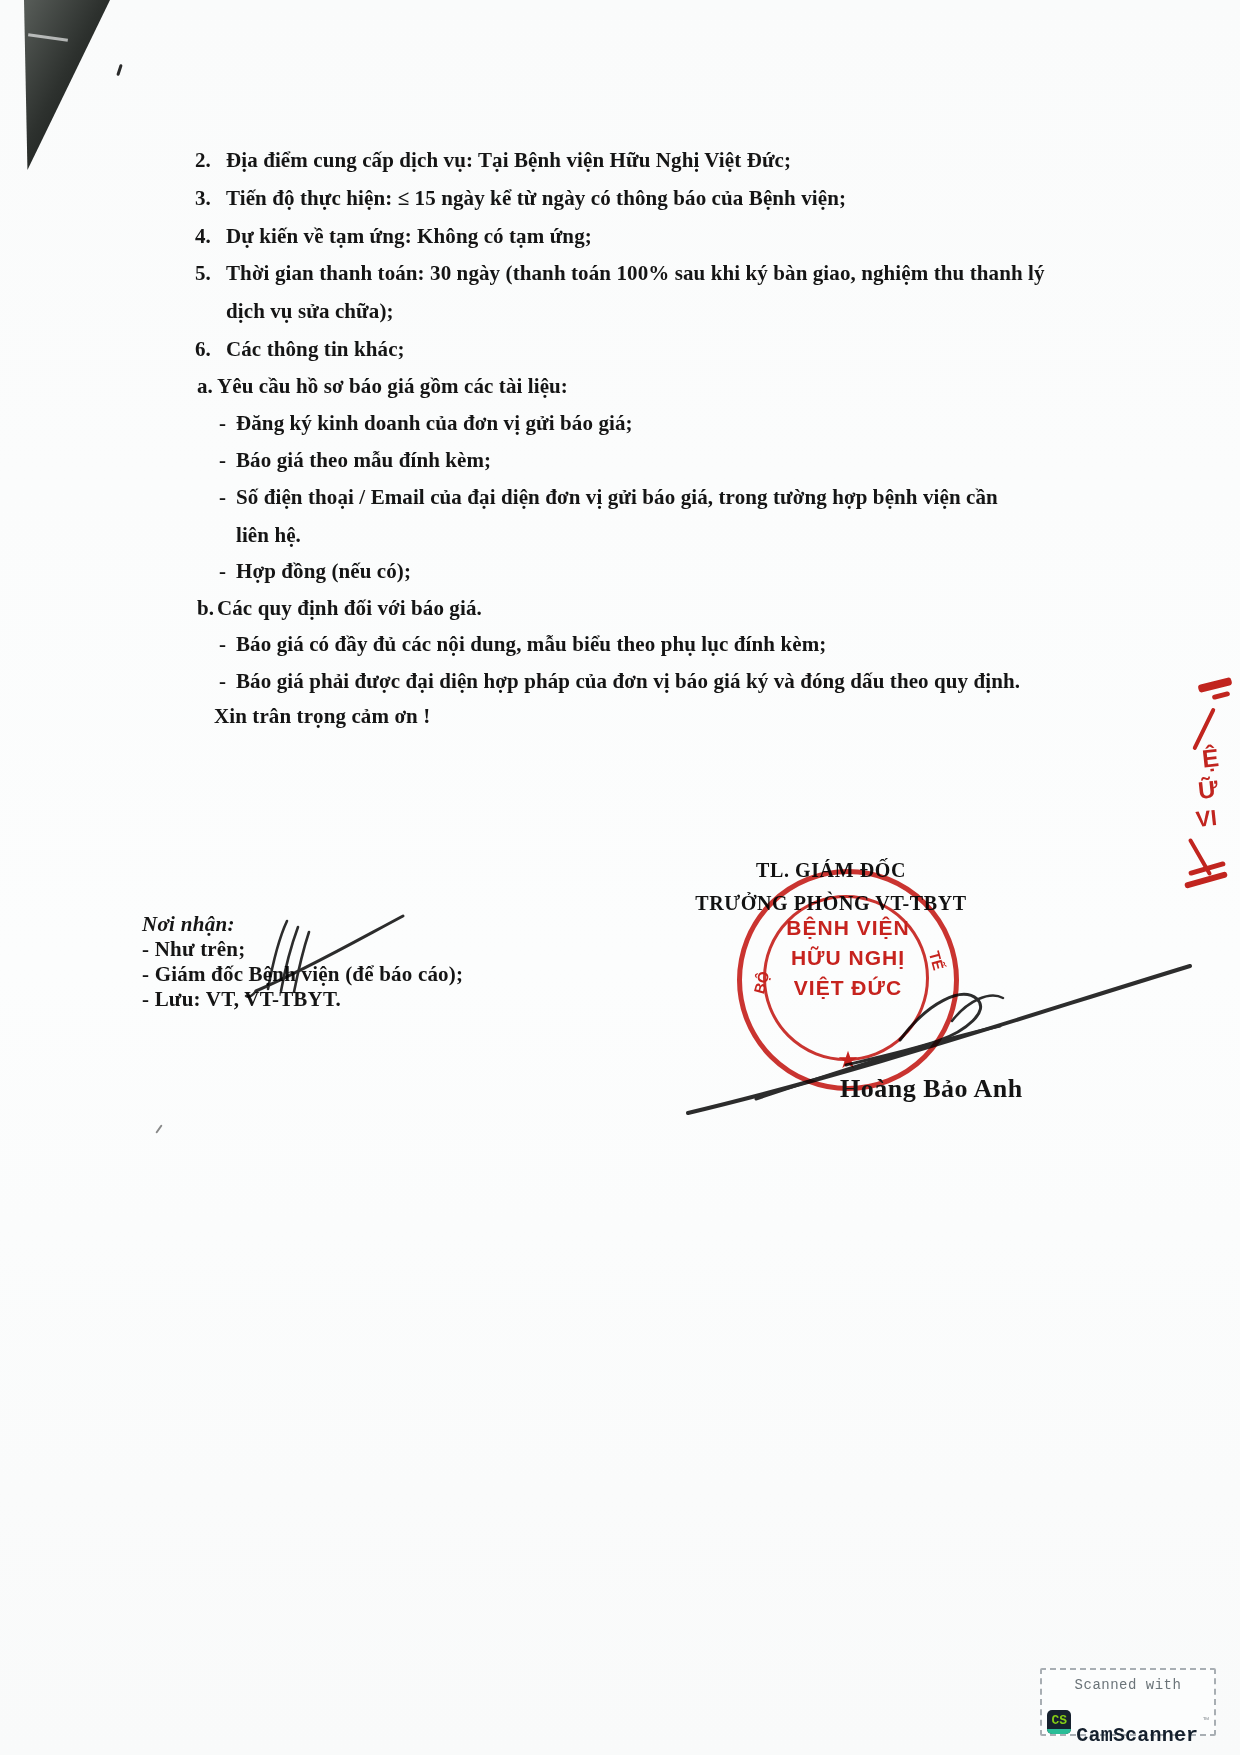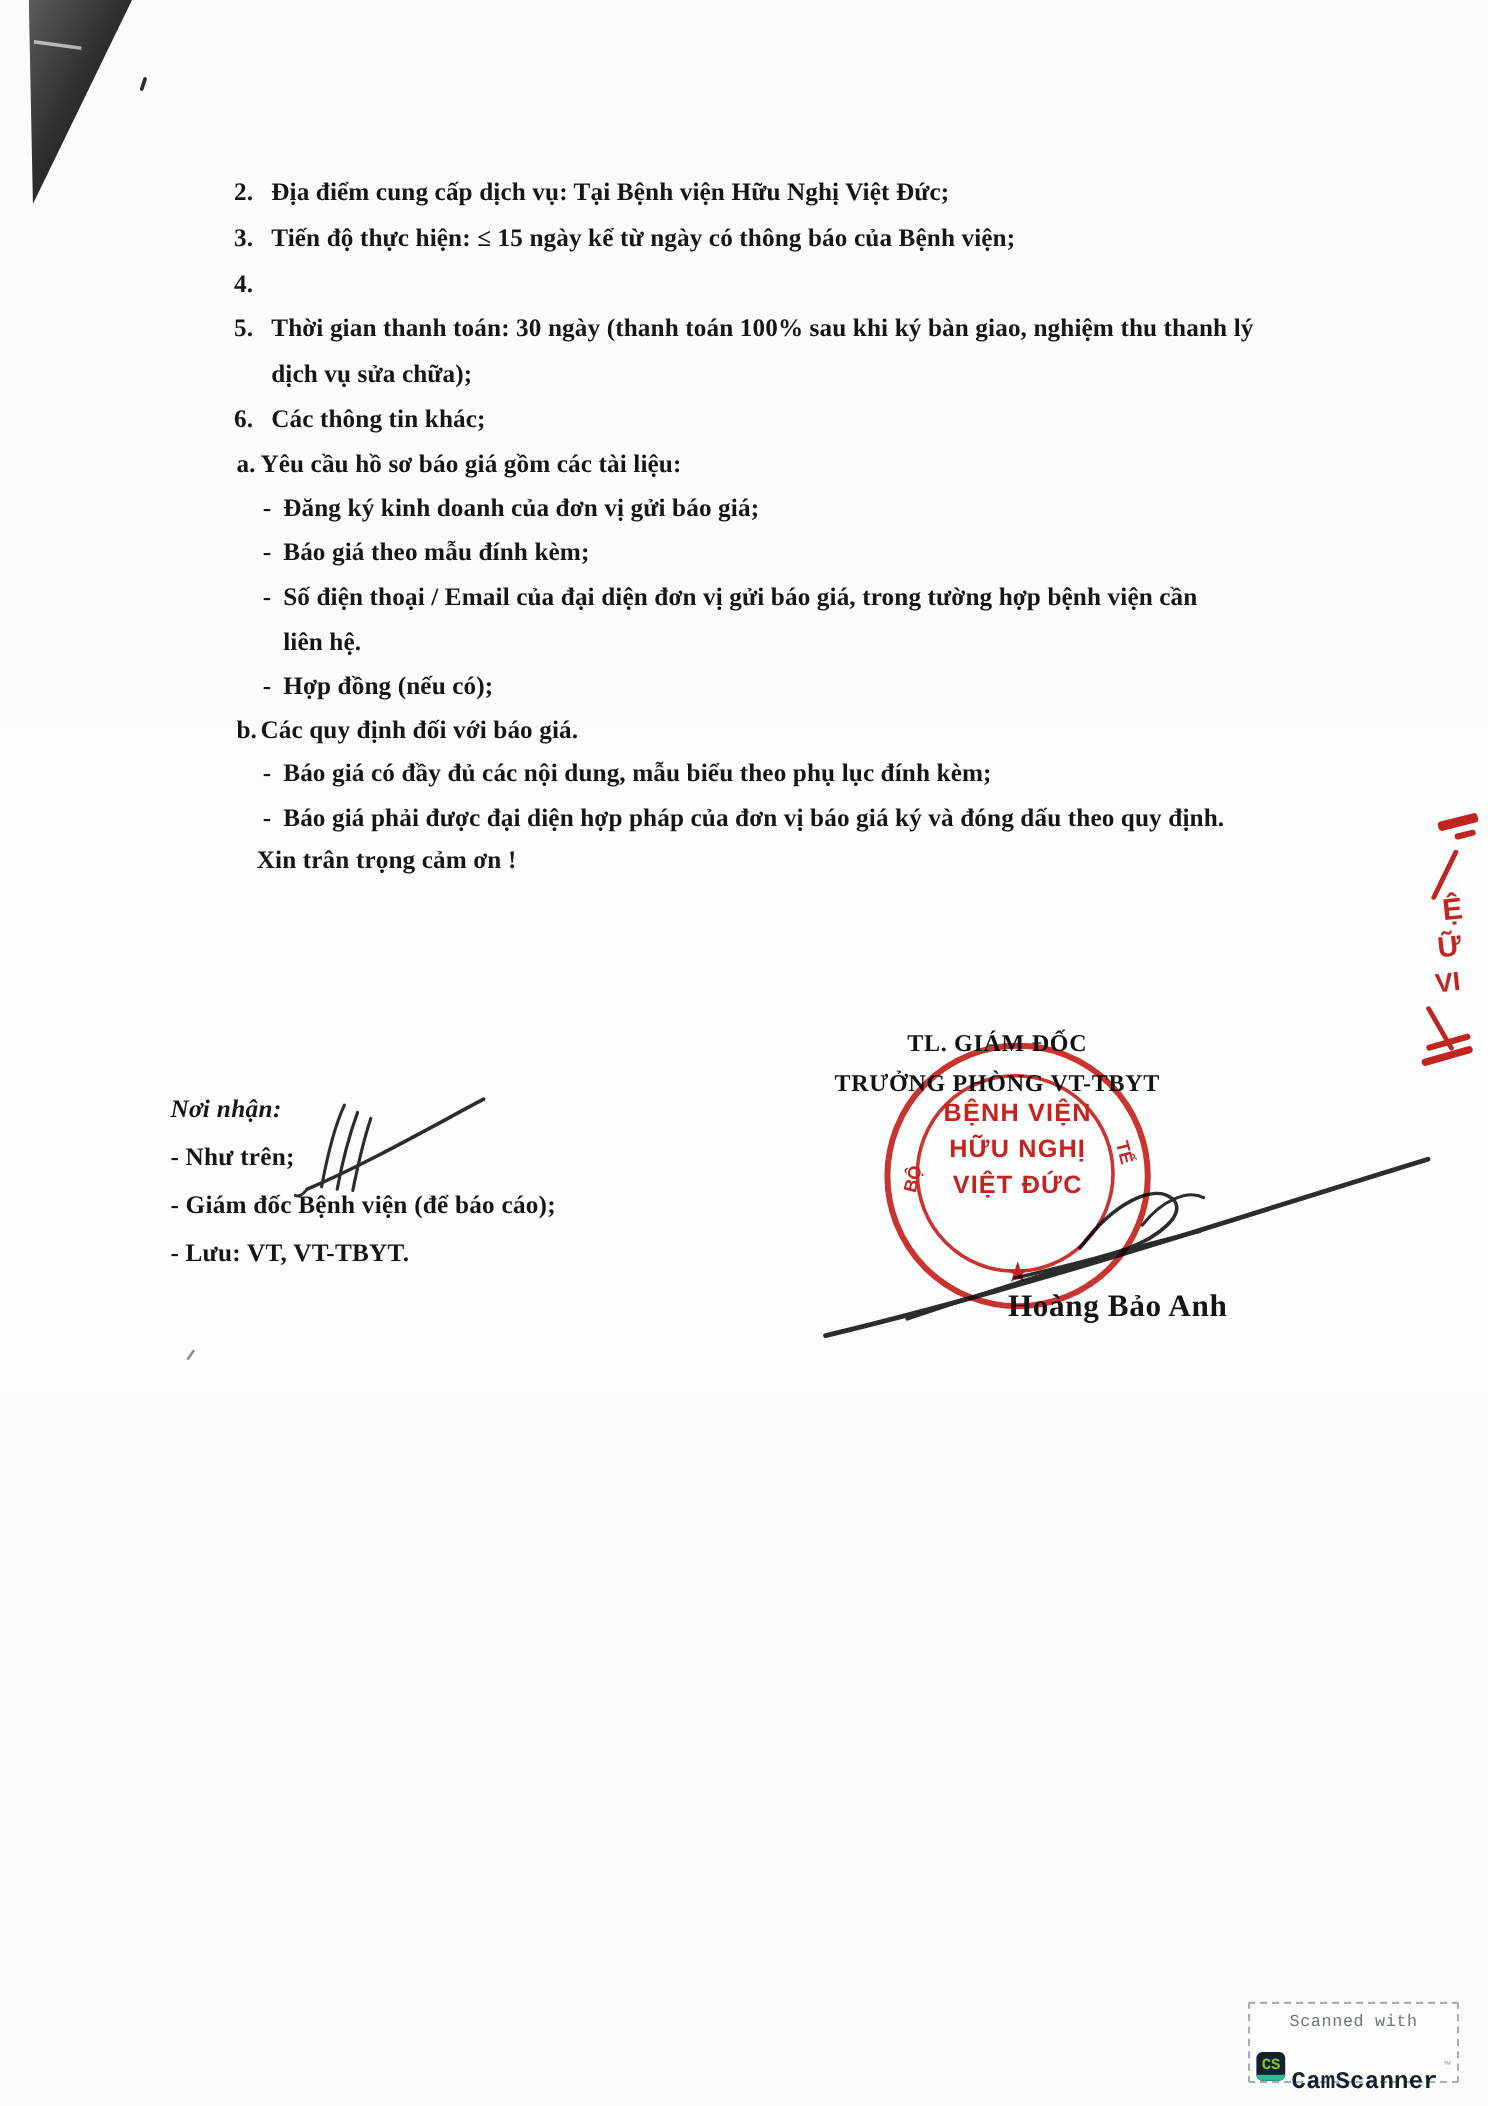--- a/index.html
+++ b/index.html
@@ -44,21 +44,21 @@
     position:absolute;left:606px;top:854px;width:450px;
     text-align:center;font-size:20px;font-weight:bold;line-height:33px;
     letter-spacing:.6px;color:#121212;z-index:2;white-space:pre-line;
   }
   .signer-name{
     position:absolute;left:840px;top:1074px;
     font-size:26px;font-weight:bold;letter-spacing:.5px;color:#141414;z-index:4;
   }
   .recipients{position:absolute;left:142px;top:912px;z-index:2;}
   .recipients .label{font-size:21px;font-weight:bold;font-style:italic;letter-spacing:.3px;}
-  .recipients .line{font-size:21px;font-weight:600;margin-top:15px;letter-spacing:.2px;}
+  .recipients .line{font-size:21px;font-weight:600;letter-spacing:.2px;}
 
   
   .stamp{
     position:absolute;left:737px;top:869px;width:212px;height:212px;
     border:5px solid rgba(201,35,30,.92);border-radius:50%;
     mix-blend-mode:multiply;z-index:3;
   }
   .stamp-inner{
     position:absolute;left:21px;top:21px;width:160px;height:160px;
     border:3px solid rgba(201,35,30,.92);border-radius:50%;
@@ -114,21 +114,21 @@
 
 <div class="page">
 
   <div class="corner-fold"></div>
   <div class="corner-fold-streak"></div>
   <div class="speck" style="left:118px;top:64px;width:3px;height:12px;transform:rotate(18deg);"></div>
   <div class="speck" style="left:158px;top:1124px;width:2px;height:10px;transform:rotate(35deg);opacity:.55;"></div>
 
   <div class="item" style="left:226px;top:141px;"><span class="mk mk-num">2.</span><span>Địa điểm cung cấp dịch vụ: Tại Bệnh viện Hữu Nghị Việt Đức;</span></div>
   <div class="item" style="left:226px;top:179px;"><span class="mk mk-num">3.</span><span>Tiến độ thực hiện: ≤ 15 ngày kể từ ngày có thông báo của Bệnh viện;</span></div>
-  <div class="item" style="left:226px;top:217px;"><span class="mk mk-num">4.</span></div>
+  <div class="item" style="left:226px;top:217px;"><span class="mk mk-num">4.</span><span>Dự kiến về tạm ứng: Không có tạm ứng;</span></div>
   <div class="item" style="left:226px;top:254px;"><span class="mk mk-num">5.</span><span>Thời gian thanh toán: 30 ngày (thanh toán 100% sau khi ký bàn giao, nghiệm thu thanh lý
 dịch vụ sửa chữa);</span></div>
   <div class="item" style="left:226px;top:330px;"><span class="mk mk-num">6.</span><span>Các thông tin khác;</span></div>
   <div class="item" style="left:217px;top:367px;"><span class="mk mk-let">a.</span><span>Yêu cầu hồ sơ báo giá gồm các tài liệu:</span></div>
   <div class="item" style="left:236px;top:404px;"><span class="mk mk-dash">-</span><span>Đăng ký kinh doanh của đơn vị gửi báo giá;</span></div>
   <div class="item" style="left:236px;top:441px;"><span class="mk mk-dash">-</span><span>Báo giá theo mẫu đính kèm;</span></div>
   <div class="item" style="left:236px;top:478px;"><span class="mk mk-dash">-</span><span>Số điện thoại / Email của đại diện đơn vị gửi báo giá, trong tường hợp bệnh viện cần
 liên hệ.</span></div>
   <div class="item" style="left:236px;top:552px;"><span class="mk mk-dash">-</span><span>Hợp đồng (nếu có);</span></div>
   <div class="item" style="left:217px;top:589px;"><span class="mk mk-let">b.</span><span>Các quy định đối với báo giá.</span></div>

